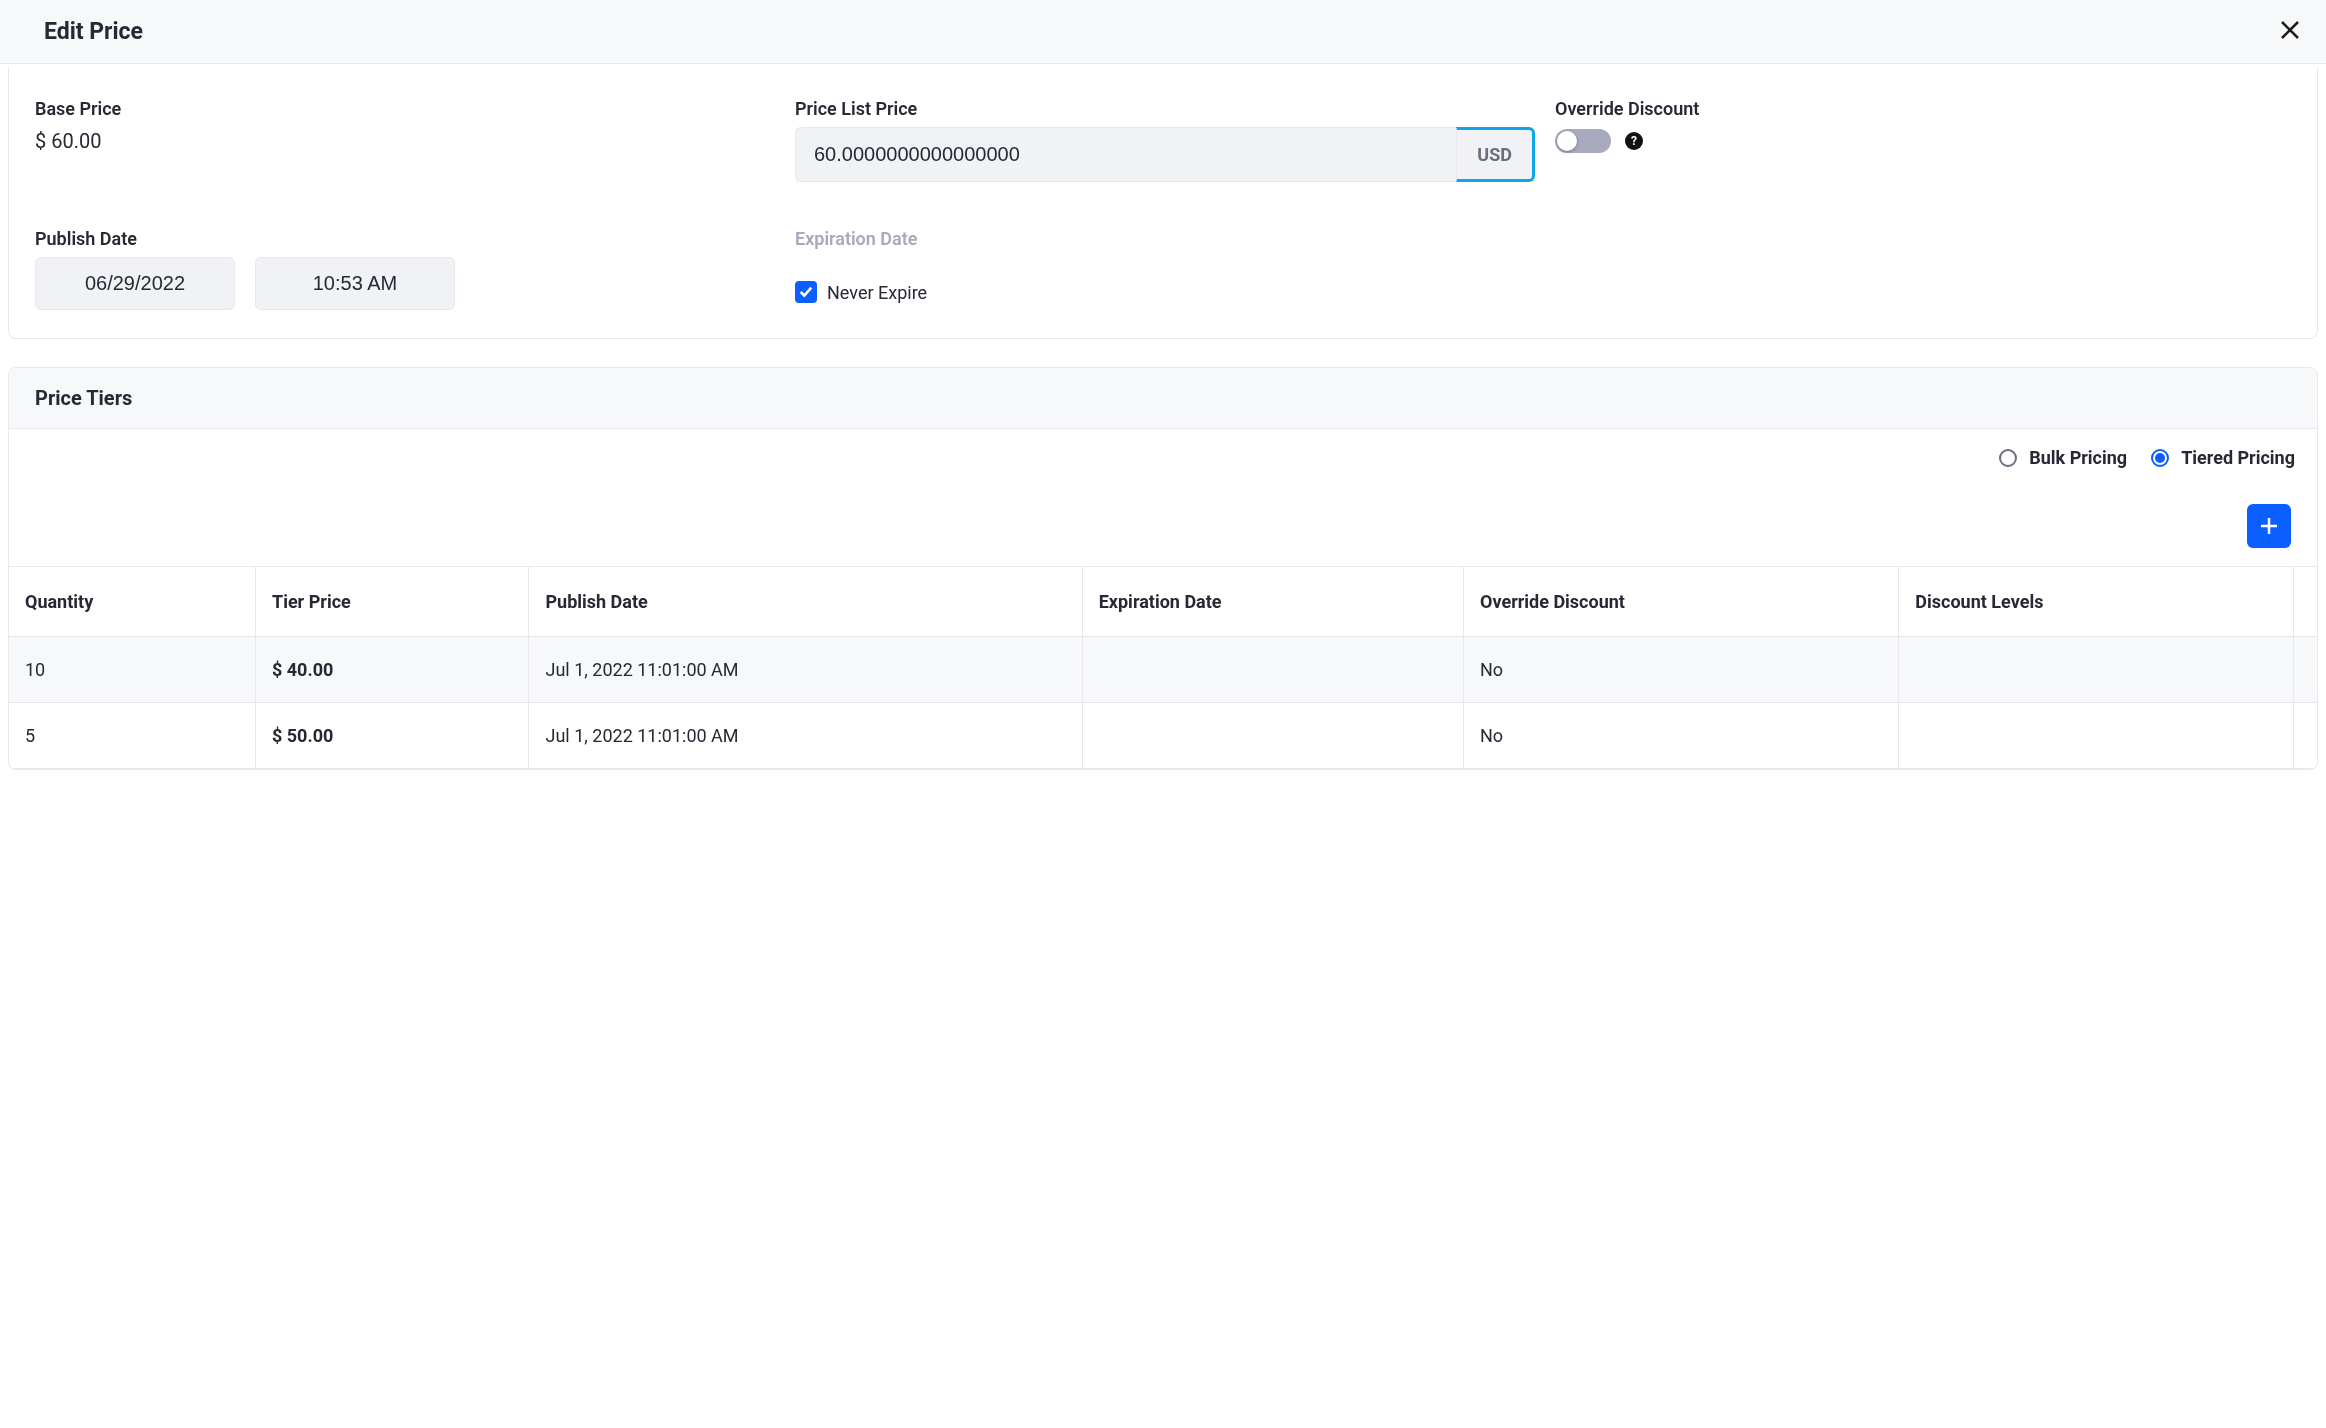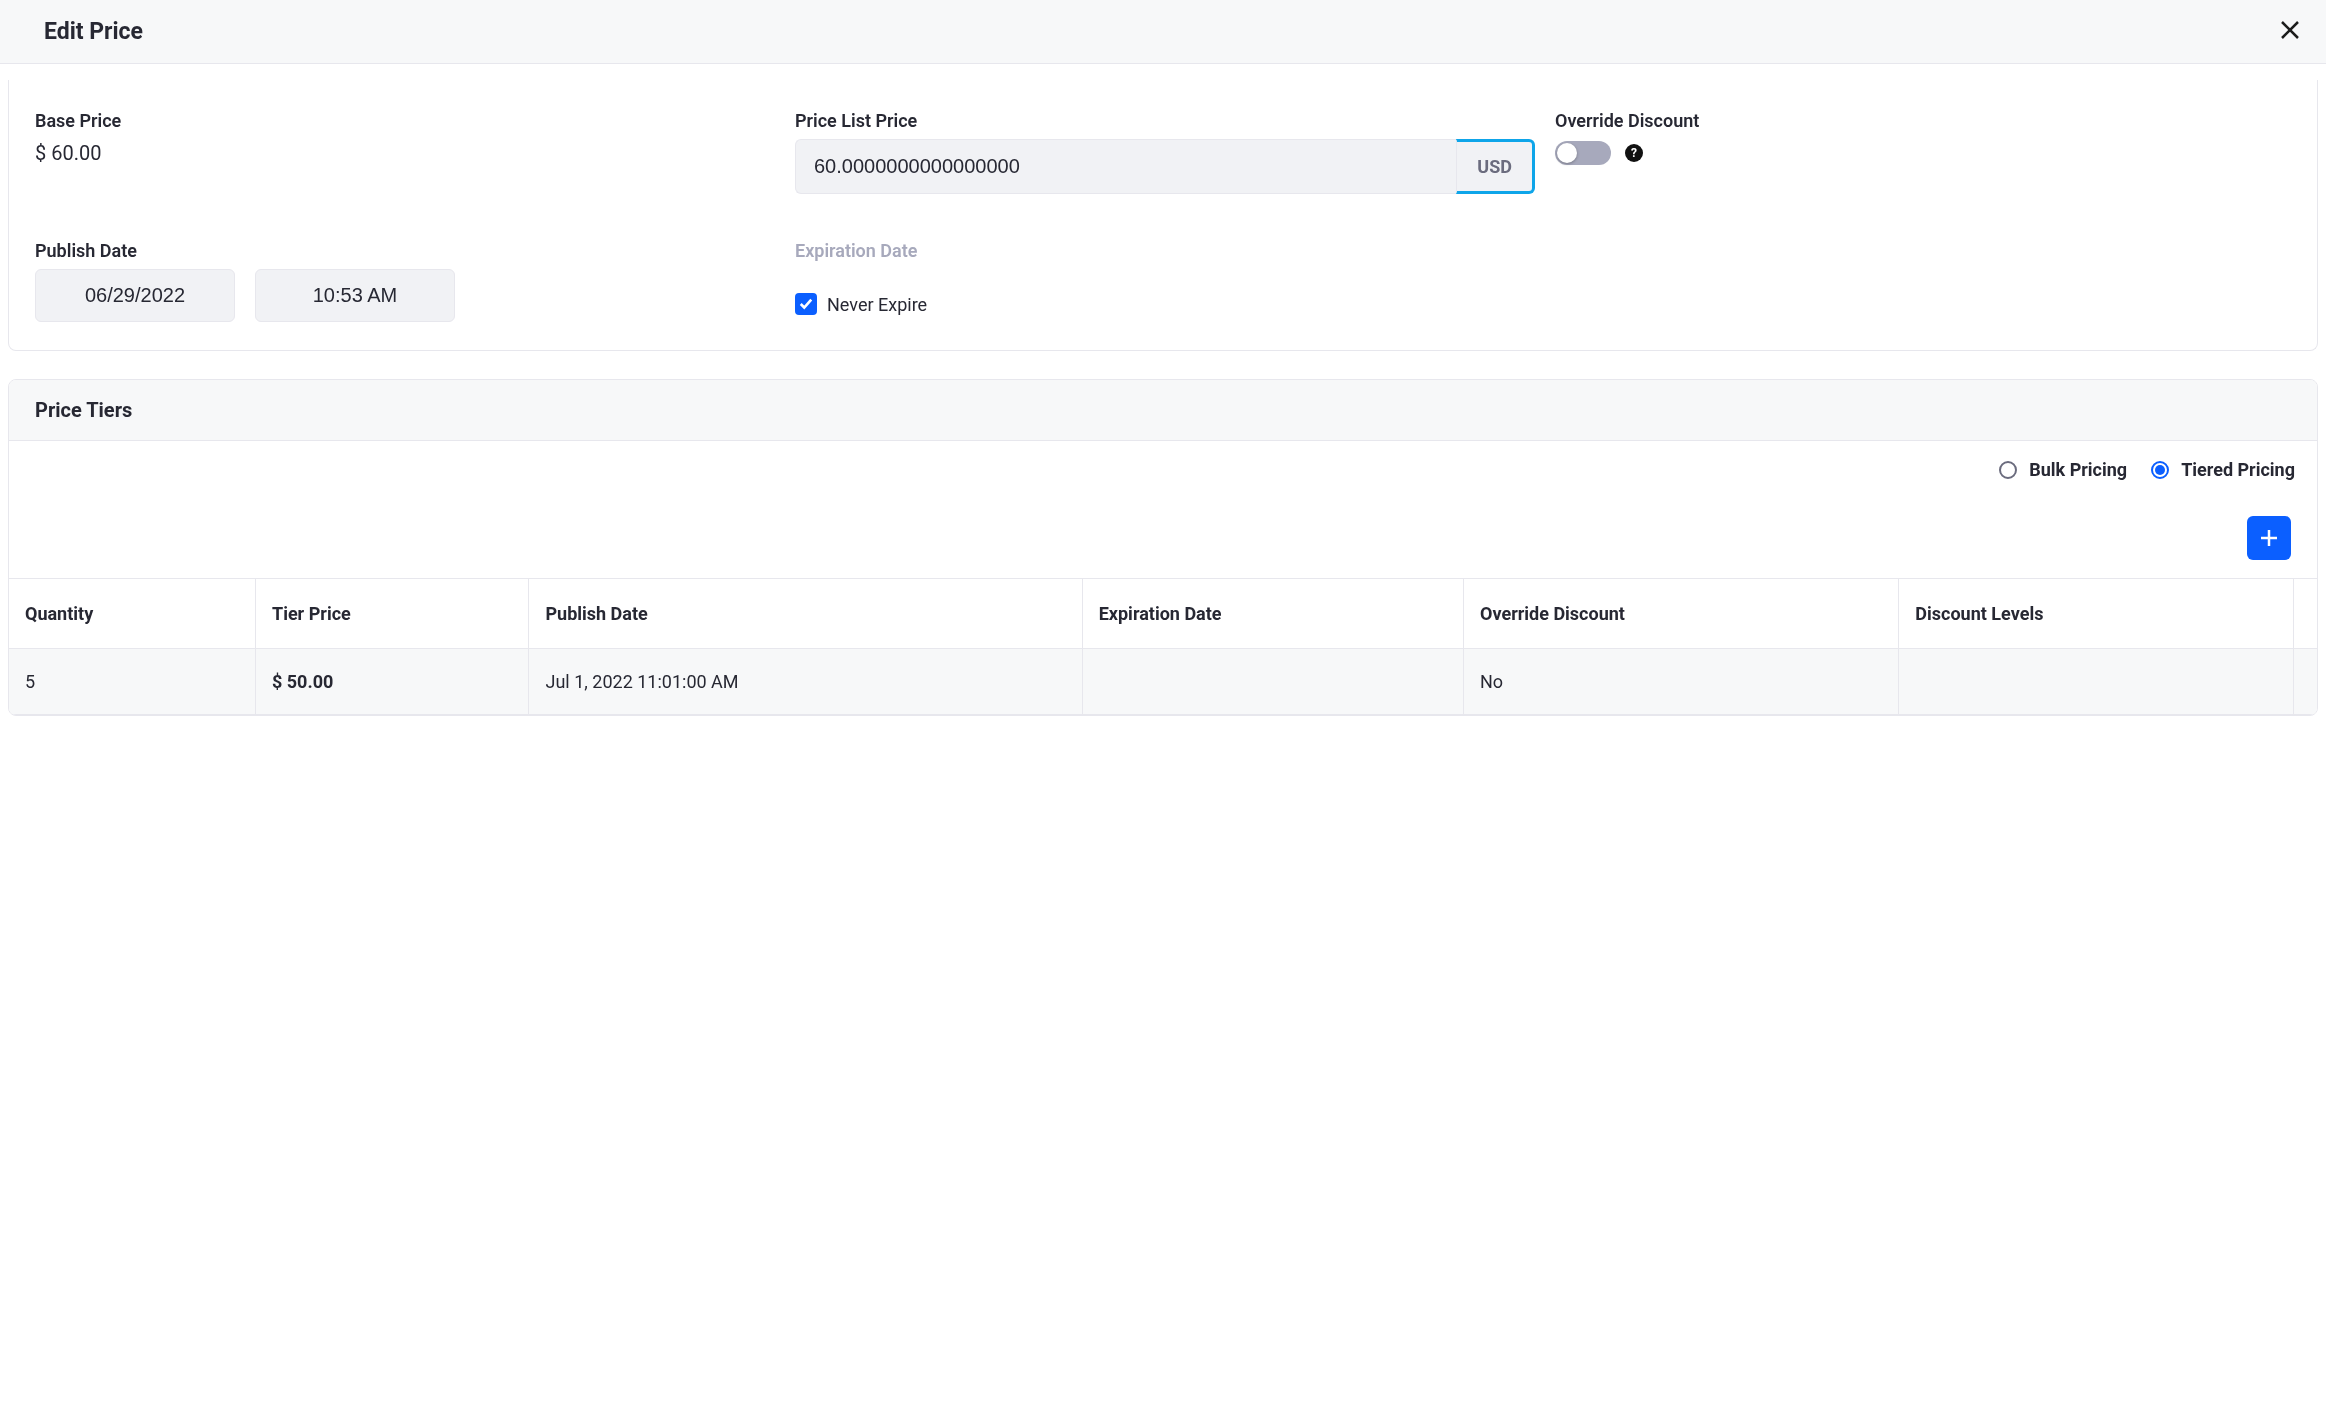--- a/index.html
+++ b/index.html
@@ -6,21 +6,21 @@
     body { font-family: -apple-system, BlinkMacSystemFont, "Segoe UI", Roboto, Helvetica, Arial, sans-serif; background: #fff; color: #1c1c1c; }
 
     .modal-header { display: flex; justify-content: space-between; align-items: center; padding: 14px 20px 14px 20px; background: #f7f8f9; border-bottom: 1px solid #e7e7ed; }
     .modal-header h1 { font-size: 23px; font-weight: 700; color: #272833; margin-left: 24px; }
     .close-btn { background: none; border: none; cursor: pointer; padding: 4px; }
     .close-btn svg { width: 24px; height: 24px; stroke: #1c1c1c; stroke-width: 2.5; }
 
     .content { padding: 0; }
 
     
-    .panel { background: #fff; border: 1px solid #e7e7ed; border-top: none; border-radius: 0 0 8px 8px; margin: 16px 8px; padding: 30px 22px 28px 26px; }
+    .panel { background: #fff; border: 1px solid #e7e7ed; border-top: none; border-radius: 0 0 8px 8px; margin: 4px 8px; padding: 30px 22px 28px 26px; }
 
     .row1 { display: grid; grid-template-columns: 1fr 1fr 1fr; gap: 20px; margin-bottom: 46px; }
     .row2 { display: grid; grid-template-columns: 1fr 1fr 1fr; gap: 20px; }
 
     .field-label { font-size: 18px; font-weight: 600; color: #272833; margin-bottom: 8px; display:block; }
     .field-static { font-size: 20px; color: #272833; font-weight: 400; margin-top: 10px;}
 
     .input-group { display: flex; }
     .text-input { width: 100%; padding: 14px 18px; font-size: 20px; background: #f1f2f5; border: 1px solid #e7e7ed; border-radius: 6px; color: #272833; }
     .price-input { border-top-right-radius: 0; border-bottom-right-radius: 0; border-right: none;}
@@ -169,20 +169,29 @@
           <th>Tier Price</th>
           <th>Publish Date</th>
           <th>Expiration Date</th>
           <th>Override Discount</th>
           <th>Discount Levels</th>
           <th class="actions-col"></th>
         </tr>
       </thead>
       <tbody id="tiers-tbody">
           <tr>
+            <td>10</td>
+            <td class="price-cell">$ 40.00</td>
+            <td>Jul 1, 2022 11:01:00 AM</td>
+            <td></td>
+            <td>No</td>
+            <td></td>
+            <td class="actions-col"></td>
+          </tr>
+          <tr>
             <td>5</td>
             <td class="price-cell">$ 50.00</td>
             <td>Jul 1, 2022 11:01:00 AM</td>
             <td></td>
             <td>No</td>
             <td></td>
             <td class="actions-col"></td>
           </tr>
         </tbody>
     </table>

